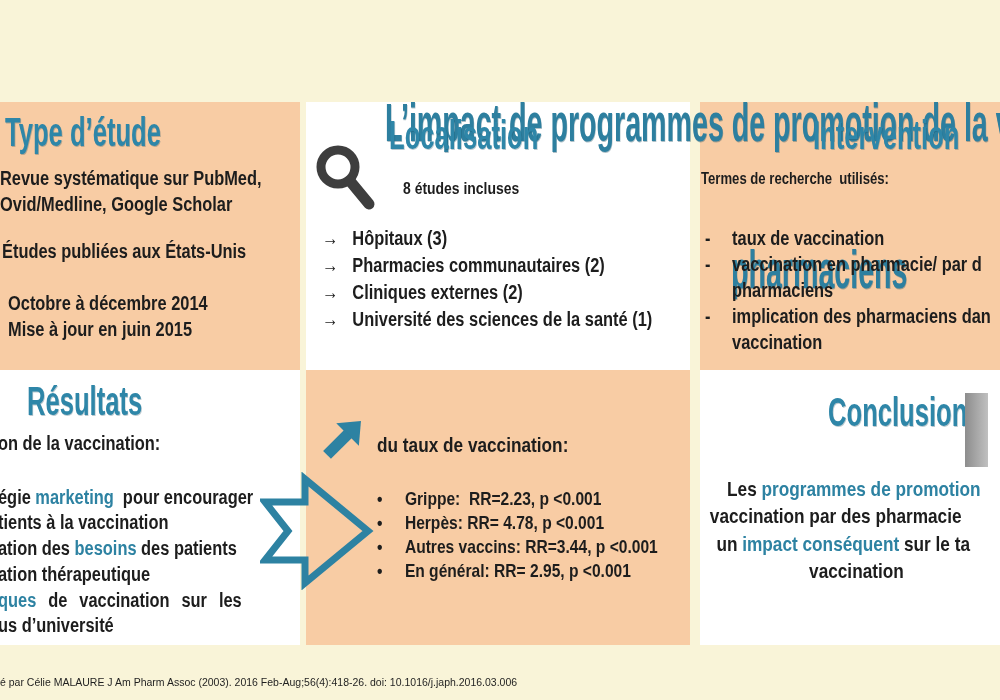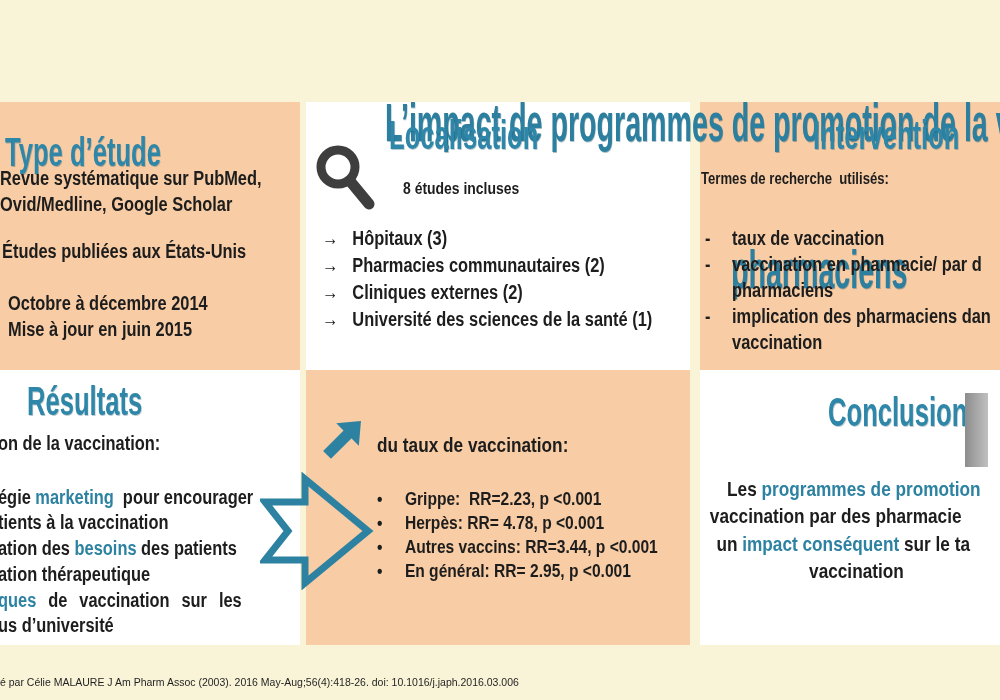--- a/index.html
+++ b/index.html
@@ -21,21 +21,21 @@
   .cx82{transform:scaleX(.82);transform-origin:0 0;display:inline-block;}
   .line,.label{white-space:pre;display:block;}
 
   .title{left:0;top:2;width:1000;text-align:center;color:#2d7f9f;
          font-size:54px;line-height:49px;
          text-shadow:1px 1px 0 rgba(25,75,95,.35);}
   .heading{color:#2e86a8;font-size:40px;line-height:34px;
            text-shadow:1px 1px 0 rgba(25,75,95,.3);}
 
   
-  #study-heading{left:5px;top:115px;margin-top:20px;}
+  #study-heading{left:5px;top:115px;}
   #study-lines1{left:0;top:165px;font-size:20px;line-height:26px;text-decoration:underline;}
   #study-line2{left:2px;top:238px;font-size:20px;line-height:26px;}
   #study-lines3{left:8px;top:290px;font-size:20px;line-height:26px;}
 
   
   #loc-heading{left:306px;top:118px;width:384px;text-align:left;margin-left:41px;}
   #loc-count{left:403px;top:179px;font-size:17px;}
   #loc-list{left:322px;top:225px;font-size:20px;line-height:27px;}
   .loc-row{display:flex;}
   .loc-arrow{width:37px;display:inline-block;}
@@ -202,13 +202,13 @@
 </div>
 
 <div class="abs heading" id="conc-heading">
   <span class="cx64">Conclusion</span>
 </div>
 <div class="abs" id="gray-bar"></div>
 <div class="abs" id="conc-lines">
   <span class="cx82" id="conc-lines-inner"><div class="conc-line"><span class="seg-dark">Les </span><span class="seg-teal">programmes de promotion</span></div><div class="conc-line"><span class="seg-dark">vaccination par des pharmacie</span></div><div class="conc-line"><span class="seg-dark">un </span><span class="seg-teal">impact conséquent</span><span class="seg-dark"> sur le ta</span></div><div class="conc-line"><span class="seg-dark">vaccination</span></div></span>
 </div>
 
-<div class="abs" id="footer">é par Célie MALAURE J Am Pharm Assoc (2003). 2016 May-Aug;56(4):418-26. doi: 10.1016/j.japh.2016.03.006</div>
+<div class="abs" id="footer">é par Célie MALAURE J Am Pharm Assoc (2003). 2016 Feb-Aug;56(4):418-26. doi: 10.1016/j.japh.2016.03.006</div>
 
 </body></html>

